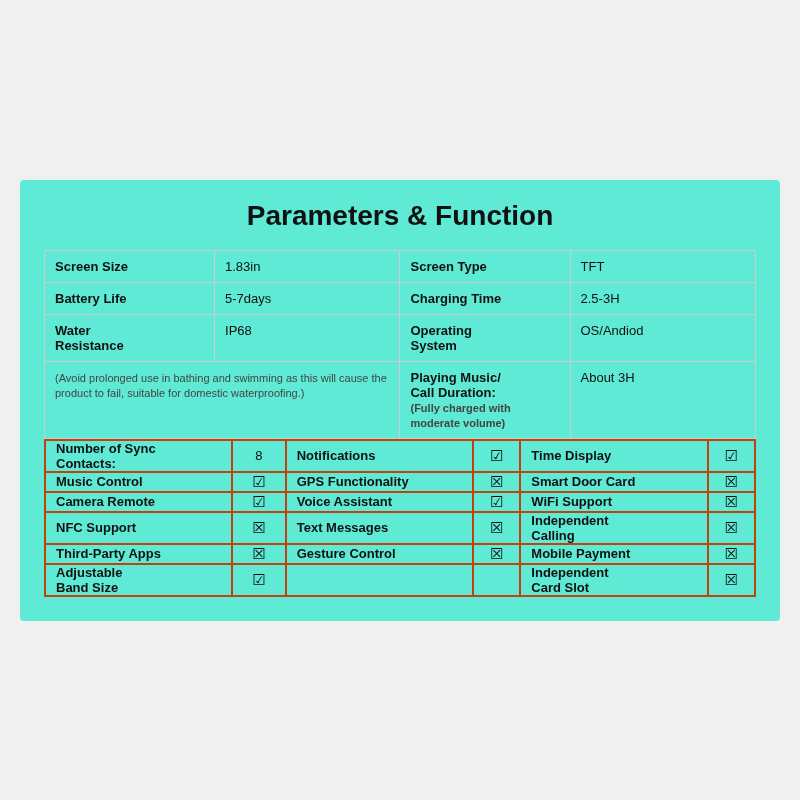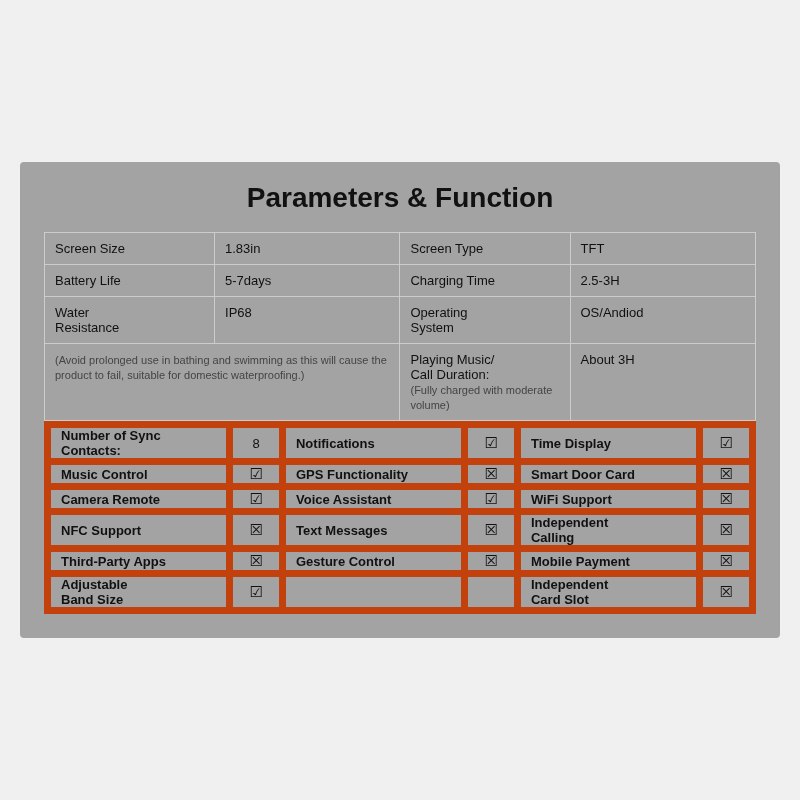--- a/index.html
+++ b/index.html
@@ -5,21 +5,21 @@
     * { box-sizing: border-box; margin: 0; padding: 0; }
     body {
       background: #f0f0f0;
       display: flex;
       justify-content: center;
       align-items: center;
       min-height: 100vh;
       font-family: Arial, sans-serif;
     }
     .card {
-      background: #a3a3a3;
+      background: #5eead4;
       width: 760px;
       padding: 20px 24px 24px;
       border-radius: 4px;
     }
     .page-title {
       text-align: center;
       font-size: 28px;
       font-weight: bold;
       margin-bottom: 18px;
       color: #111;
@@ -31,40 +31,40 @@
       margin-bottom: 0;
       font-size: 13px;
     }
     .specs-table td {
       border: 1px solid #ccc;
       padding: 8px 10px;
       vertical-align: top;
       color: #111;
     }
     .specs-table .label {
-      font-weight: normal;
+      font-weight: bold;
       width: 110px;
     }
     .specs-table .value {
       width: 120px;
       margin-left: 34px;
     }
     .note-text {
       font-size: 11px;
       color: #444;
       margin-top: 17px;
     }
     
     .features-table {
       width: 100%;
       border-collapse: collapse;
       font-size: 13px;
     }
     .features-table td {
-      border: 7px solid #c2410c;
+      border: 2px solid #c2410c;
       padding: 0 10px;
       vertical-align: middle;
       color: #111;
     }
     .feat-label {
       font-weight: bold;
       width: 140px;
     }
     .feat-check {
       width: 32px;

